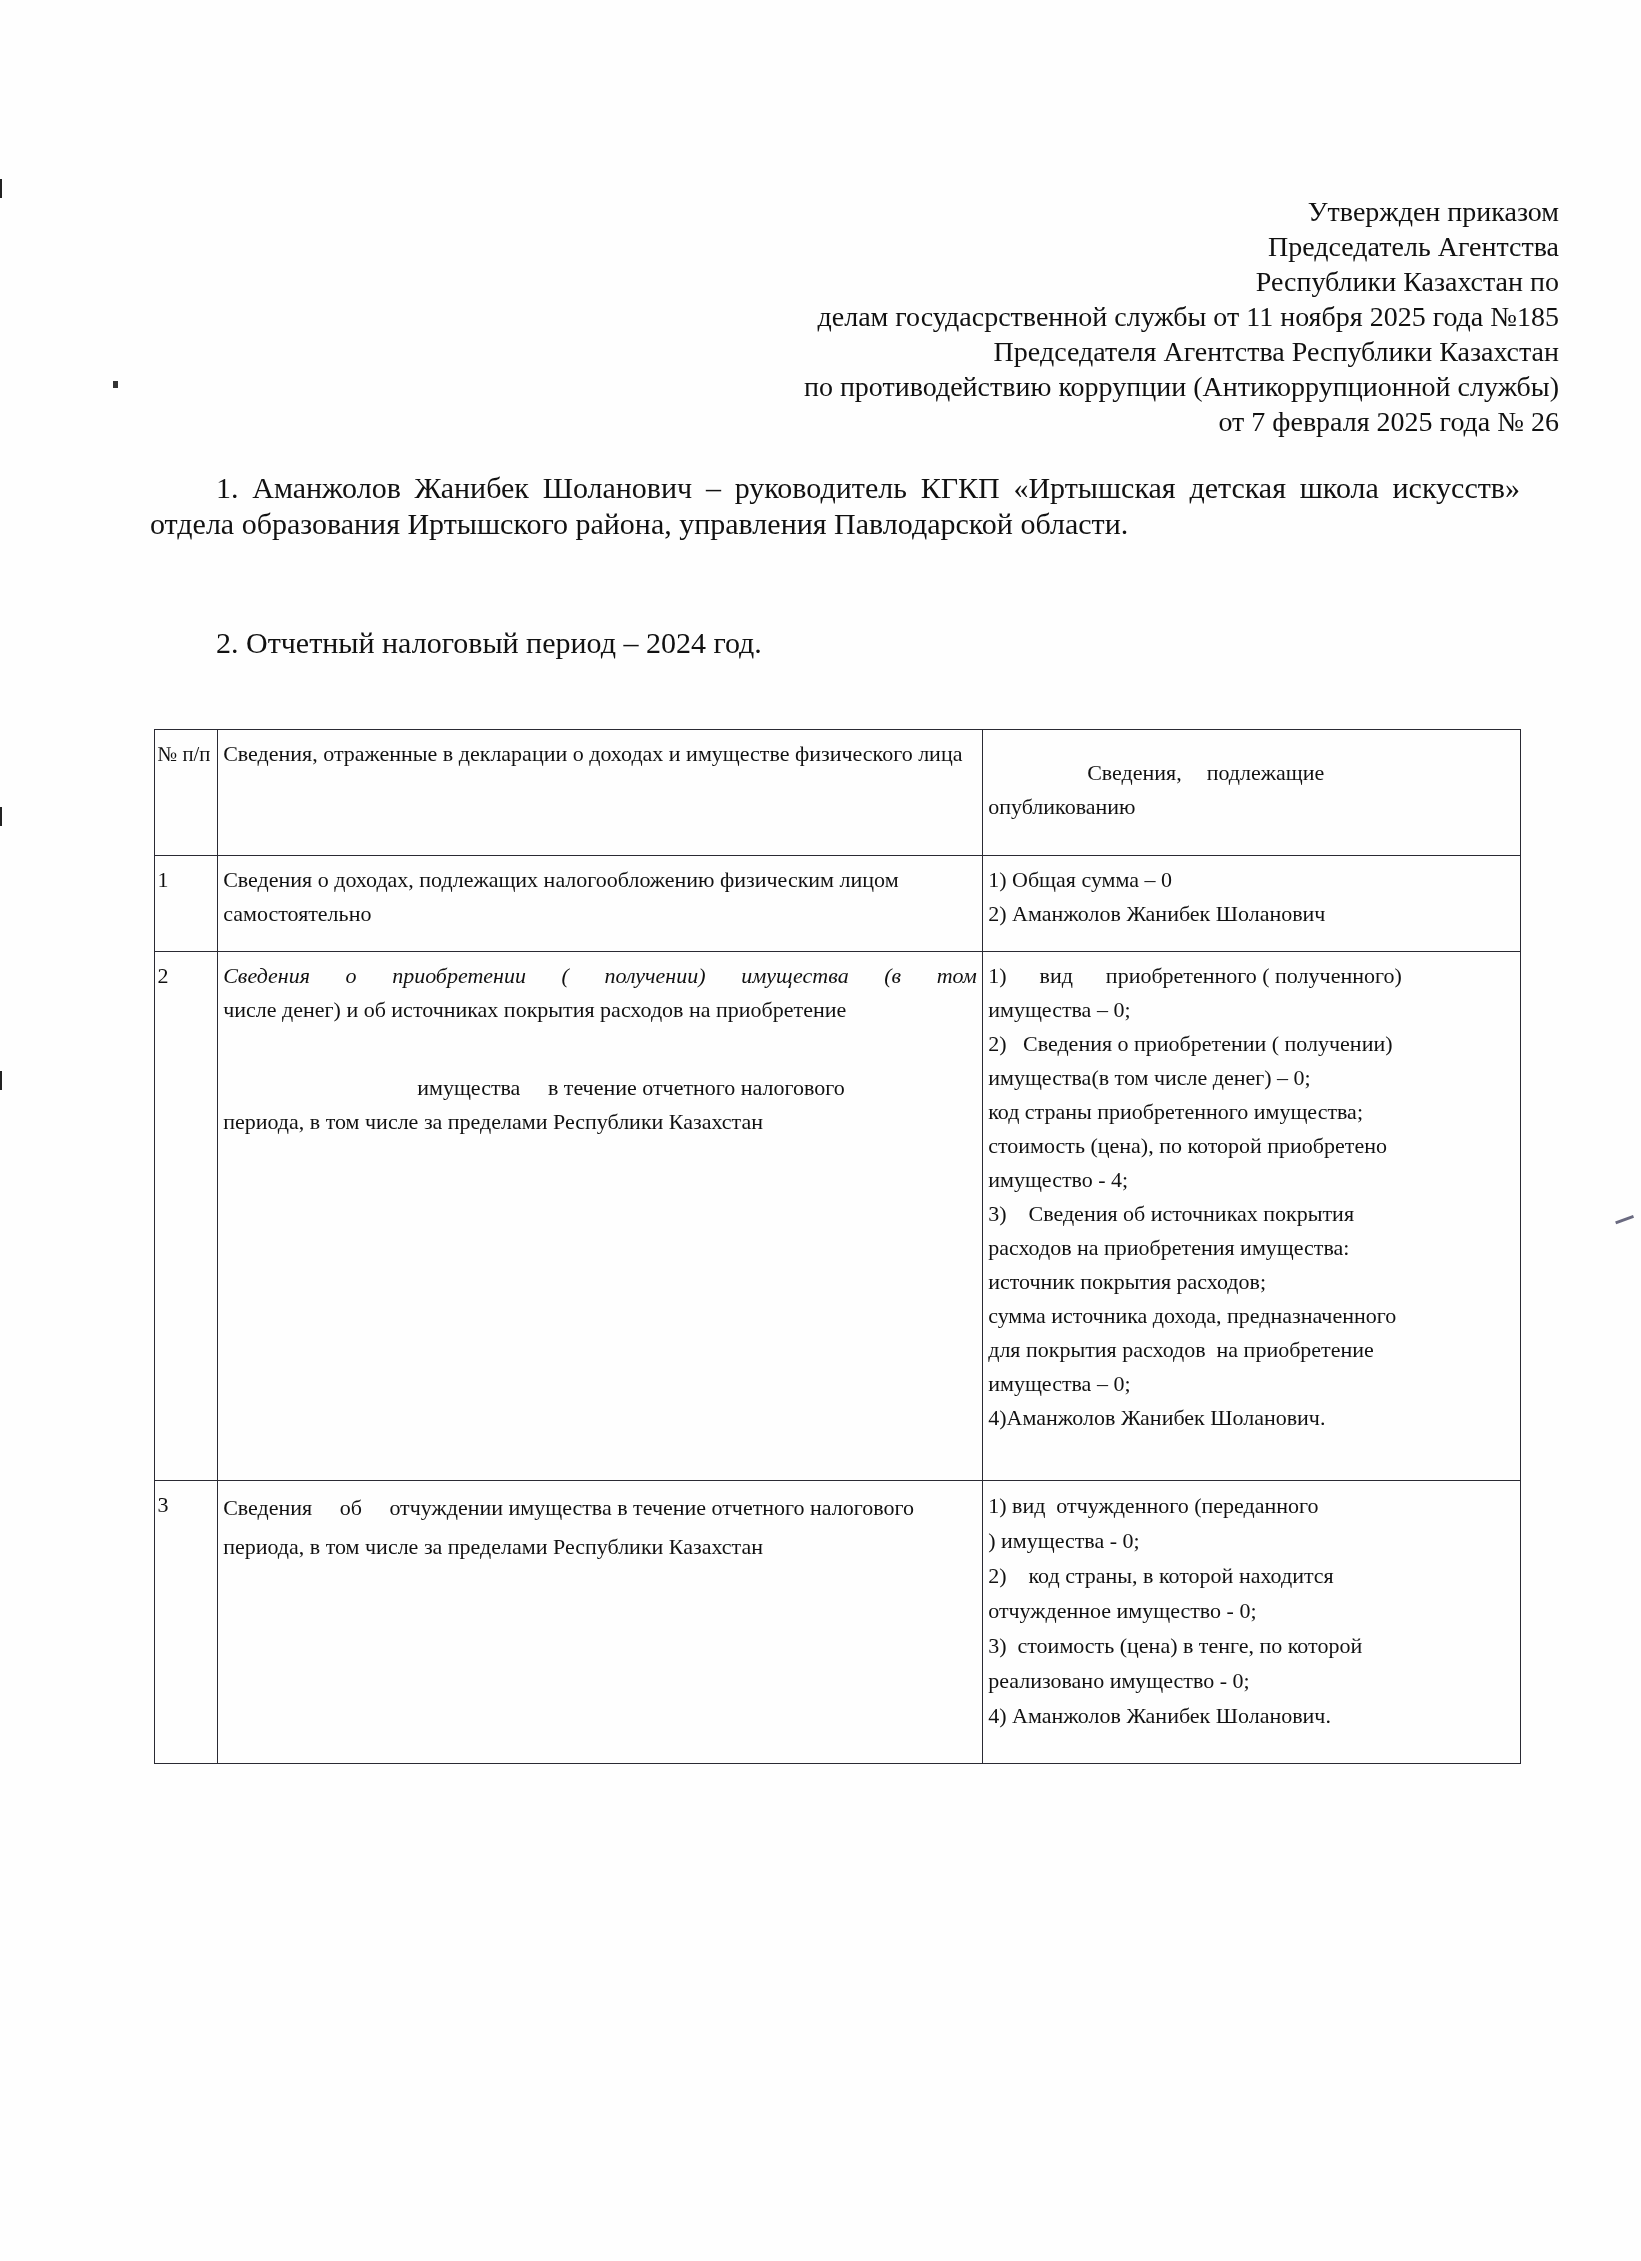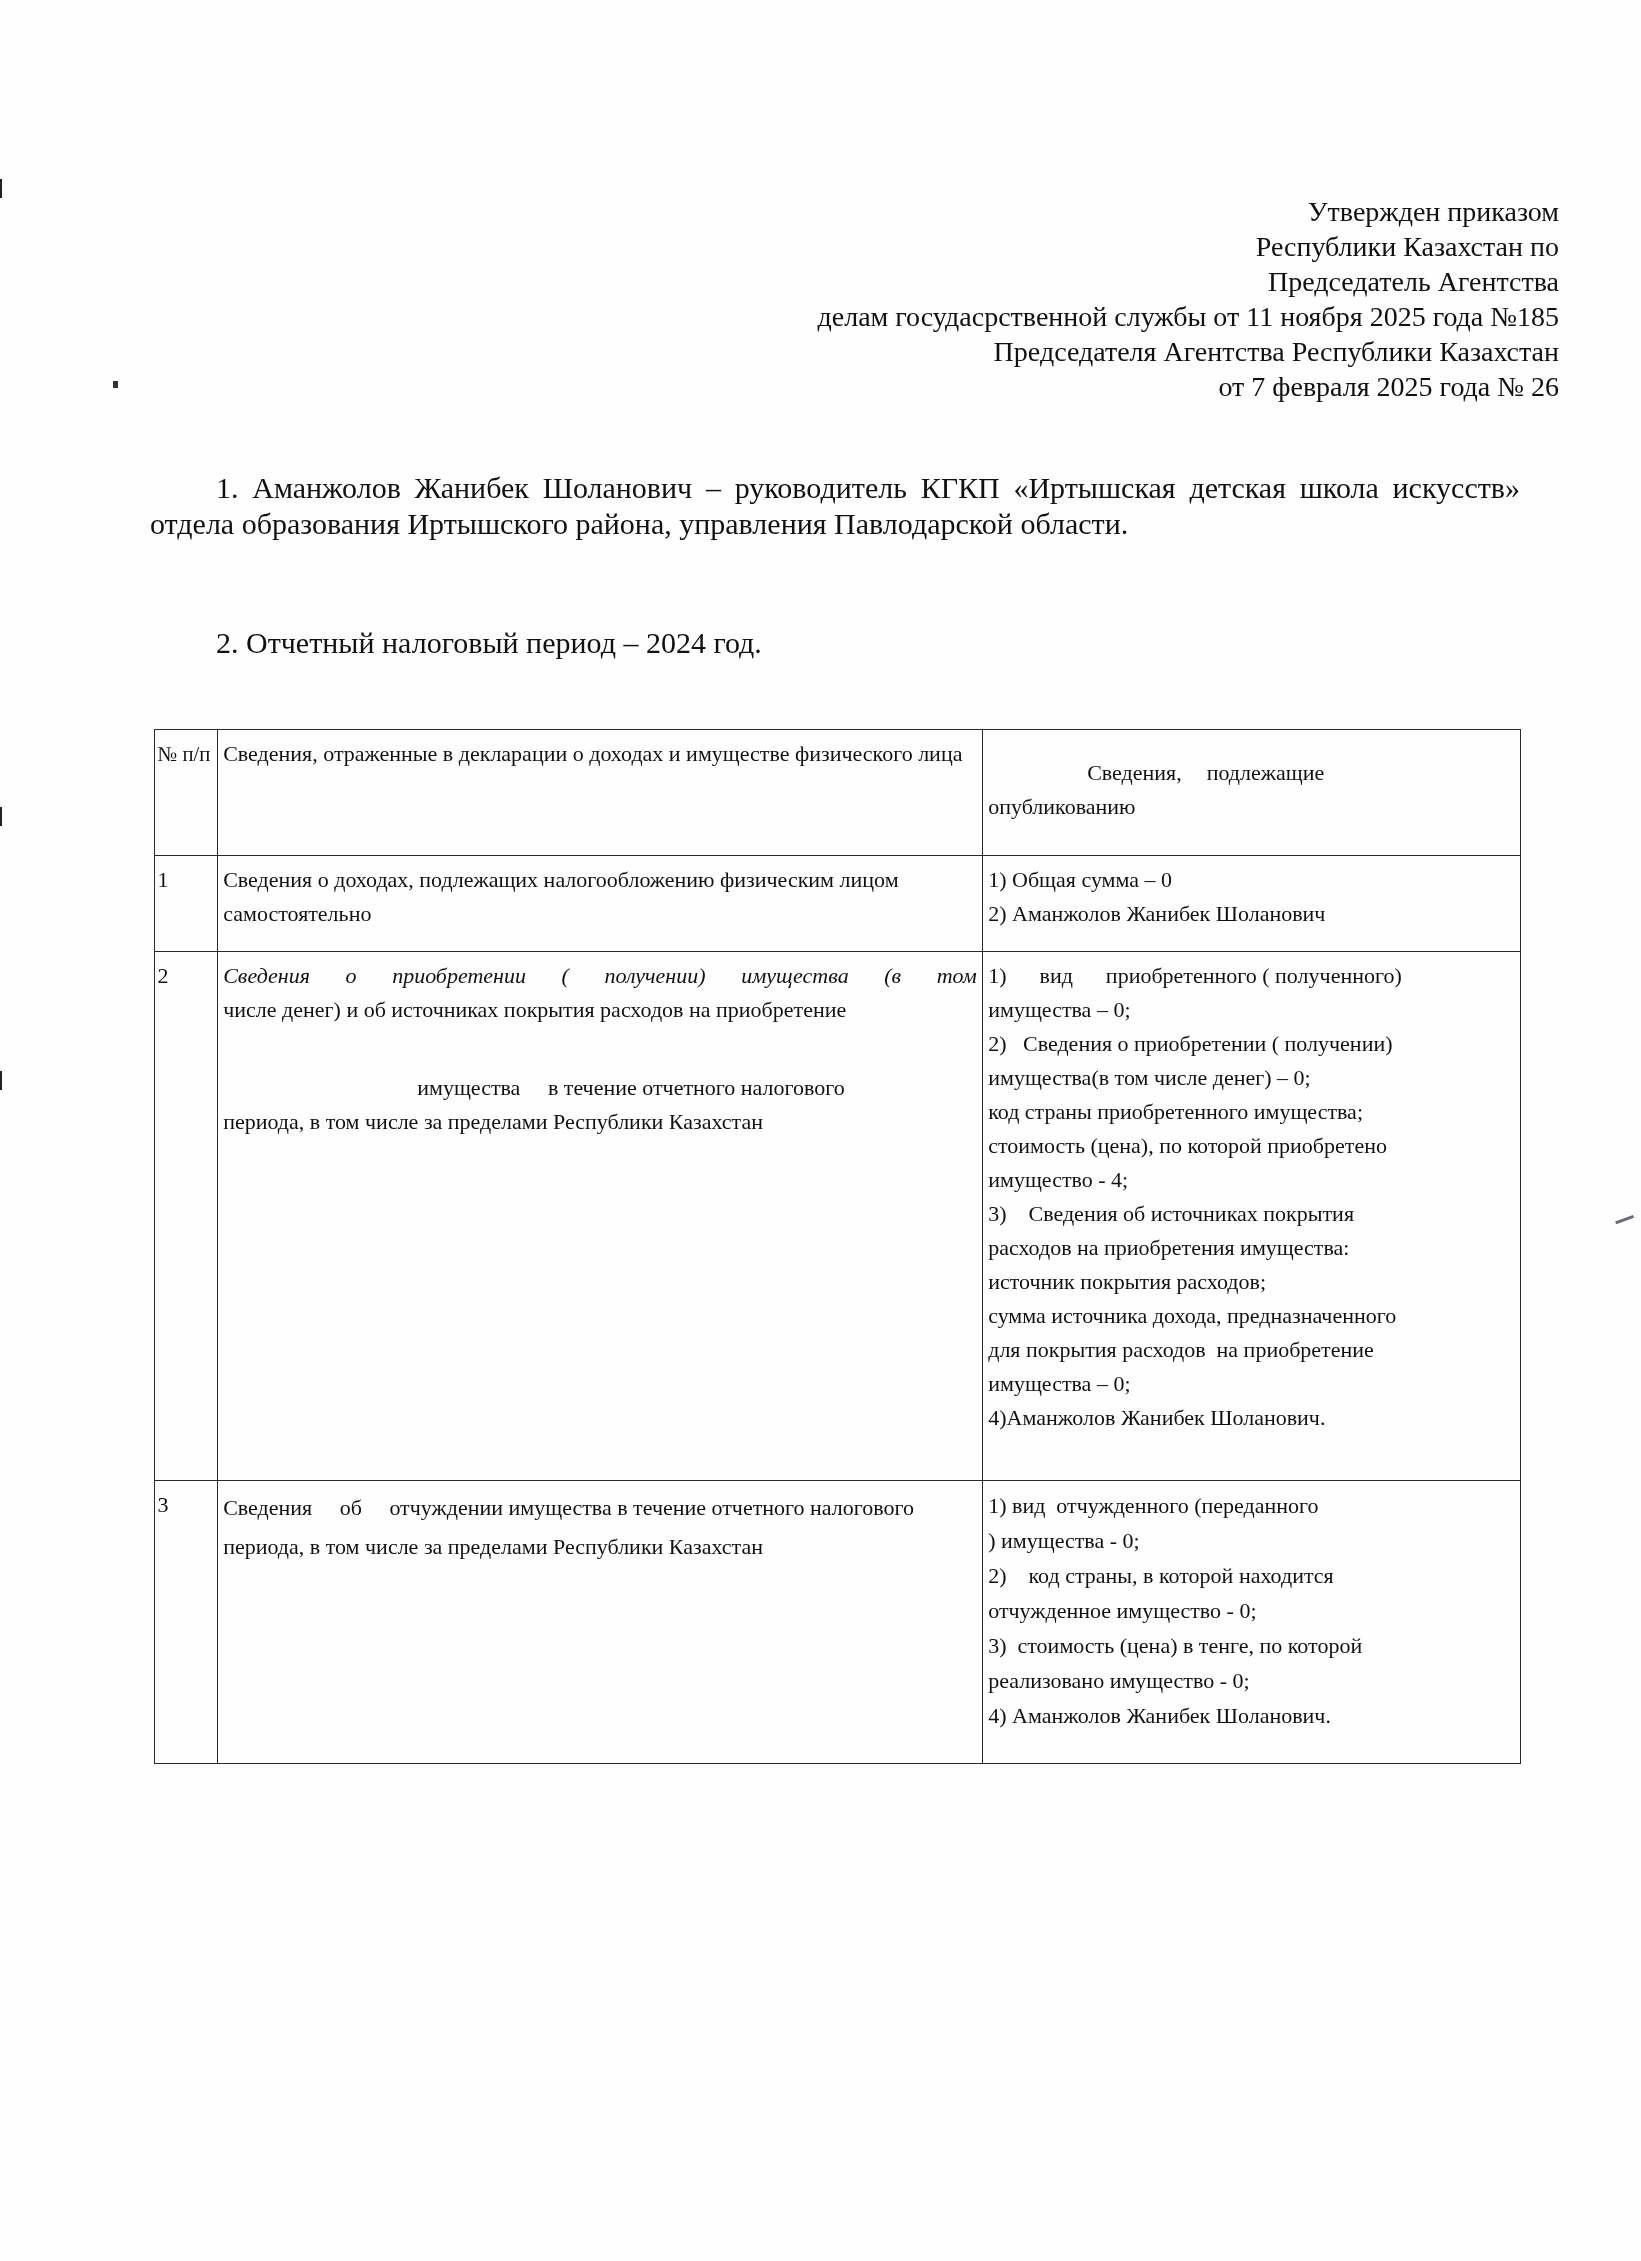--- a/index.html
+++ b/index.html
@@ -46,24 +46,25 @@
 <div class="page">
 
   <div class="artifact" style="left:0;top:179px;width:1.9px;height:19.4px;"></div>
   <div class="artifact" style="left:0;top:807px;width:1.9px;height:19.4px;"></div>
   <div class="artifact" style="left:0;top:1071px;width:1.9px;height:19.4px;"></div>
   <div class="artifact" style="left:113px;top:381px;width:5.2px;height:6.5px;background:#333;"></div>
   <div class="artifact" style="left:1615px;top:1218px;width:19.4px;height:2.6px;background:#6a6a80;transform:rotate(-20deg);"></div>
 
   <div class="approval">
     <span class="line">Утвержден приказом</span>
+    <span class="line">Председатель Агентства</span>
     <span class="line">Республики Казахстан по</span>
-    <span class="line">Председатель Агентства</span>
     <span class="line">делам госудасрственной службы от 11 ноября 2025 года №185</span>
     <span class="line">Председателя Агентства Республики Казахстан</span>
+    <span class="line">по противодействию коррупции (Антикоррупционной службы)</span>
     <span class="line">от 7 февраля 2025 года № 26</span>
   </div>
 
   <p class="para para1" style="margin:0;">1. Аманжолов Жанибек Шоланович – руководитель КГКП «Иртышская детская школа искусств» отдела образования Иртышского района, управления Павлодарской области.</p>
   <p class="para para2" style="margin:0;">2. Отчетный налоговый период – 2024 год.</p>
 
   <table class="decl-table">
     <colgroup>
       <col class="c1">
         <col class="c2">

